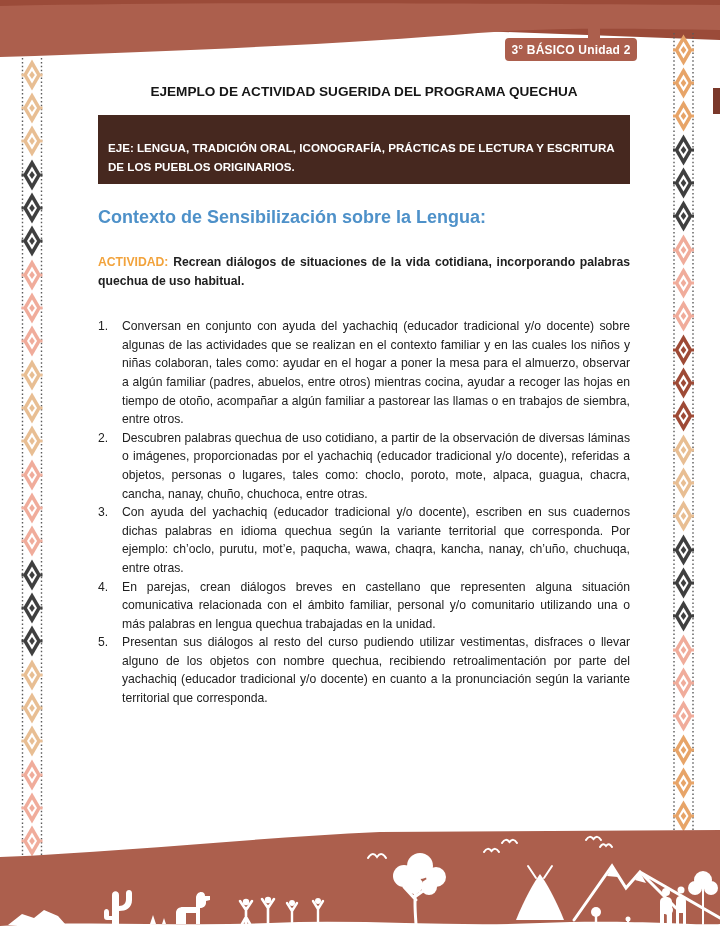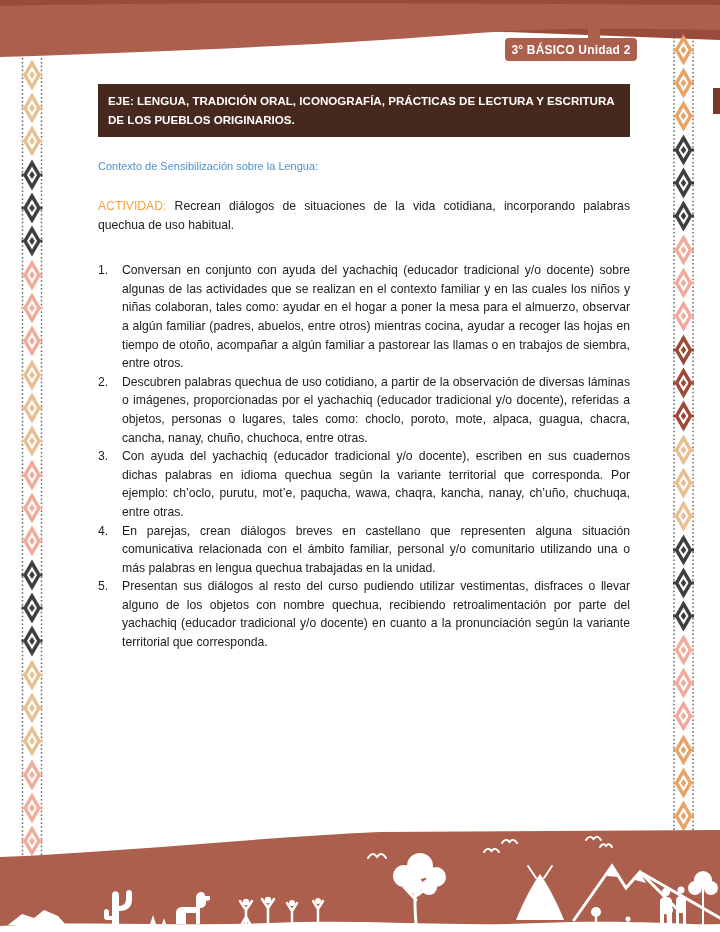--- a/index.html
+++ b/index.html
@@ -19,27 +19,27 @@
   .page-edge-tab{position:absolute;right:0;top:88px;width:7px;height:26px;background:#7A382A;}
   .tx-border{position:absolute;display:block;}
   .tx-border.left{left:21px;top:58px;}
   .tx-border.right{left:672px;top:33px;}
   .content{position:absolute;left:98px;top:84px;width:532px;}
   .doc-title{
     margin:0 0 16px 0;text-align:center;font-size:13.6px;font-weight:700;color:#161616;
   }
   .eje-banner{
     background:var(--eje-bg,#46281F);color:#fff;font-weight:700;font-size:11.6px;
-    line-height:19px;padding:7px 10px 8px 10px;margin-bottom:23px;
+    line-height:19px;padding:23px 10px 8px 10px;margin-bottom:23px;
   }
   .context-heading{
-    margin:0 0 25px 0;font-size:11px;font-weight:400;color:var(--heading-blue,#4E91C9);
+    margin:0 0 25px 0;font-size:18px;font-weight:700;color:var(--heading-blue,#4E91C9);
   }
   .body-text{font-size:12.2px;line-height:18.6px;text-align:justify;margin:0;}
-  .activity-par{margin-bottom:27px;}
+  .activity-par{margin-bottom:27px;font-weight:bold;}
   .activity-label{color:var(--activity-orange,#F2A33C);}
   .examples-heading{margin:0 0 22px 0;}
   ol.examples{list-style:none;margin:0;padding:0;}
   ol.examples li{display:flex;align-items:flex-start;}
   ol.examples .num{flex:0 0 24px;font-size:12.2px;line-height:18.6px;}
   ol.examples .itxt{flex:1;}
   .b{font-weight:400;}
   .footer-art{position:absolute;left:0;bottom:0;display:block;}
   .defs-holder{position:absolute;width:0;height:0;overflow:hidden;}
 </style>
@@ -120,20 +120,21 @@
       <use href="#tx-motif" x="0" y="566.5" width="22" height="33" style="color:#3F3F3F"></use>
       <use href="#tx-motif" x="0" y="600.5" width="22" height="33" style="color:#F0AC9B"></use>
       <use href="#tx-motif" x="0" y="633.5" width="22" height="33" style="color:#F0AC9B"></use>
       <use href="#tx-motif" x="0" y="666.5" width="22" height="33" style="color:#F0AC9B"></use>
       <use href="#tx-motif" x="0" y="700.5" width="22" height="33" style="color:#E7A468"></use>
       <use href="#tx-motif" x="0" y="733.5" width="22" height="33" style="color:#E7A468"></use>
       <use href="#tx-motif" x="0" y="766.5" width="22" height="33" style="color:#E7A468"></use>
     </svg>
 
   <div class="content">
+    <h1 class="doc-title">EJEMPLO DE ACTIVIDAD SUGERIDA DEL PROGRAMA QUECHUA</h1>
 
     <div class="eje-banner">EJE: LENGUA, TRADICIÓN ORAL, ICONOGRAFÍA, PRÁCTICAS DE LECTURA Y ESCRITURA DE LOS PUEBLOS ORIGINARIOS.</div>
 
     <h2 class="context-heading">Contexto de Sensibilización sobre la Lengua:</h2>
 
     <p class="body-text activity-par"><span class="activity-label">ACTIVIDAD:</span><span> Recrean diálogos de situaciones de la vida cotidiana, incorporando palabras quechua de uso habitual.</span></p>
 
 
     <ol class="examples">
       <li>

